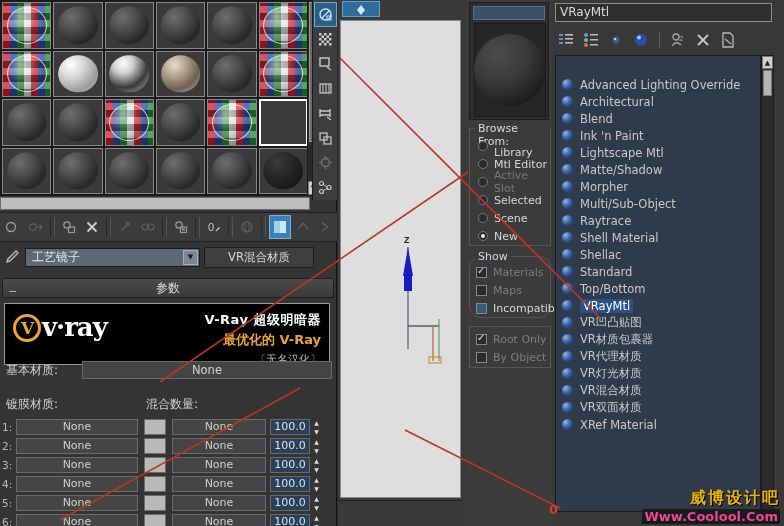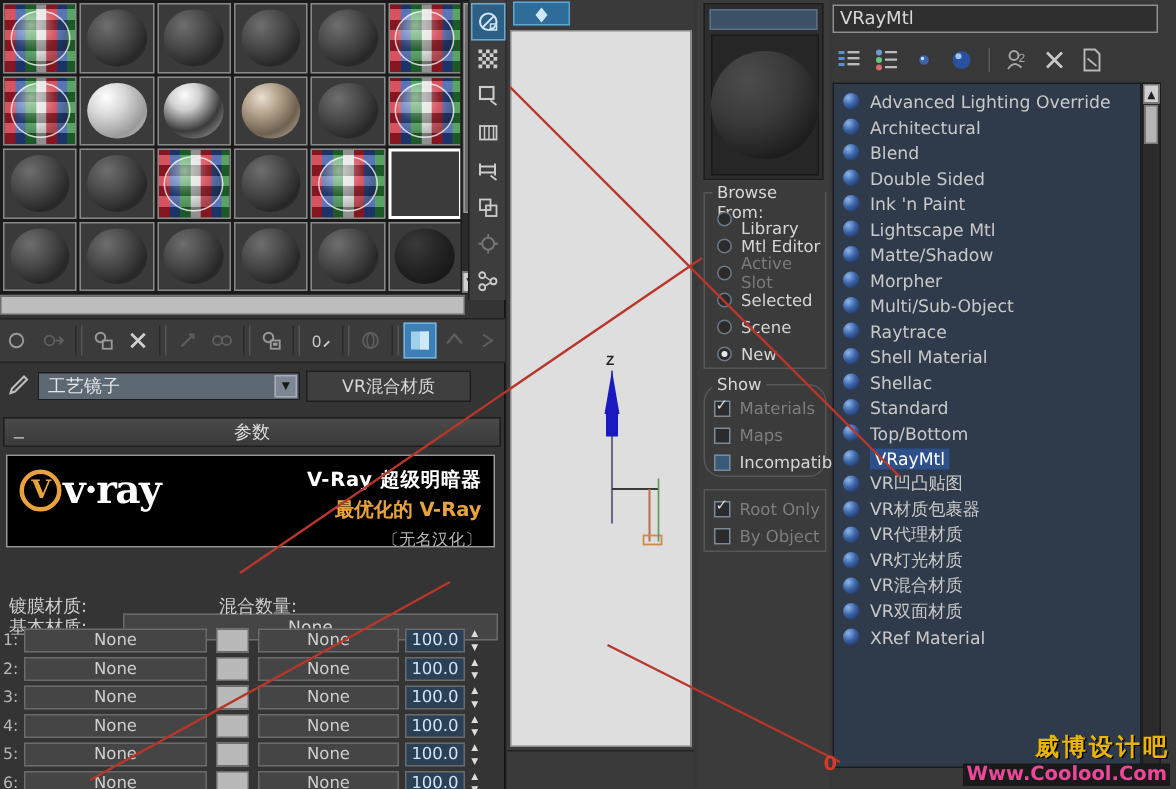--- a/index.html
+++ b/index.html
@@ -112,21 +112,21 @@
   #vray-logo .v-circ {
     display: inline-block; width: 28px; height: 28px; border-radius: 50%;
     border: 3px solid #e8a33d; position: relative; vertical-align: -6px; margin-right: 1px;
   }
   #vray-logo .v-circ::after { content: "V"; position: absolute; left: 50%; top: 48%; transform: translate(-50%,-50%); font-size: 17px; color: #e8a33d; }
   #vray-text { position: absolute; right: 8px; top: 7px; text-align: right; }
   #vray-text .l1 { color: #fff; font-size: 13px; font-weight: bold; letter-spacing: .5px; }
   #vray-text .l2 { color: #e8a33d; font-size: 13px; font-weight: bold; margin-top: 2px; }
   #vray-text .l3 { color: #b8b8b8; font-size: 11px; margin-top: 3px; }
 
-  #base-row { position: absolute; left: 6px; top: 360px; width: 326px; height: 20px; display: flex; align-items: center; margin-top: 48px; }
+  #base-row { position: absolute; left: 6px; top: 360px; width: 326px; height: 20px; display: flex; align-items: center; }
   #base-row .lbl { color: #cfcfcf; font-size: 12px; width: 76px; }
   #base-row .btn { flex: 1; height: 18px; background: #454545; border: 1px solid #6a6a6a; color: #d2d2d2; font-size: 11.5px; text-align: center; line-height: 16px; }
 
   #coat-hdr { position: absolute; left: 6px; top: 396px; width: 326px; height: 18px; }
   #coat-hdr .h1 { position: absolute; left: 0; color: #cfcfcf; font-size: 12px; }
   #coat-hdr .h2 { position: absolute; left: 140px; color: #cfcfcf; font-size: 12px; }
 
   #coat-rows { position: absolute; left: 0; top: 418px; width: 337px; }
   .coat-row { display: flex; align-items: center; height: 18px; margin-bottom: 1px; padding-left: 2px; }
   .coat-row .num { width: 14px; color: #b8b8b8; font-size: 10.5px; }
@@ -180,21 +180,21 @@
   #search-field {
     position: absolute; left: 2px; top: 3px; width: 217px; height: 19px;
     background: #2f2f2f; border: 1px solid #8e8e8e; color: #d8d8d8;
     font-size: 12px; line-height: 17px; padding-left: 4px;
   }
   #br-toolbar { position: absolute; left: 2px; top: 28px; width: 217px; height: 24px; display: flex; align-items: center; gap: 3px; }
   .br-btn { width: 22px; height: 22px; display: flex; align-items: center; justify-content: center; }
   .br-sep { width: 1px; height: 16px; background: #5a5a5a; margin: 0 4px; }
   #mtl-list {
     position: absolute; left: 2px; top: 55px; width: 206px; bottom: 14px;
-    background: #2f3b4a; border: 1px solid #1c1c1c; padding-top: 3px; overflow: hidden;
+    background: #2f3b4a; border: 1px solid #1c1c1c; padding-top: 20px; overflow: hidden;
   }
   .mtl-item { display: flex; align-items: center; height: 17px; padding-left: 6px; }
   .mtl-item .ico {
     width: 11px; height: 11px; border-radius: 50%; margin-right: 7px; flex: 0 0 auto;
     background: radial-gradient(circle at 32% 28%, #8fb6e8 0%, #3a63a8 45%, #16244a 100%);
   }
   .mtl-item .lbl { color: #c9c9c9; font-size: 11.5px; white-space: nowrap; }
   .mtl-item.sel .lbl { background: #2d4f8a; color: #ffffff; padding: 0 3px; }
   #list-scroll { position: absolute; right: 10px; top: 55px; width: 13px; bottom: 14px; background: #2b2b2b; border: 1px solid #1c1c1c; }
   #list-scroll .up { position: absolute; left: 0; right: 0; top: 0; height: 13px; background: #cfcfcf; border: 1px solid #777; }
@@ -720,24 +720,20 @@
           <div class="mtl-item">
             <span class="ico"></span>
             <span class="lbl">Architectural</span>
           </div>
           <div class="mtl-item">
             <span class="ico"></span>
             <span class="lbl">Blend</span>
           </div>
           <div class="mtl-item">
             <span class="ico"></span>
-            <span class="lbl">Double Sided</span>
-          </div>
-          <div class="mtl-item">
-            <span class="ico"></span>
             <span class="lbl">Ink 'n Paint</span>
           </div>
           <div class="mtl-item">
             <span class="ico"></span>
             <span class="lbl">Lightscape Mtl</span>
           </div>
           <div class="mtl-item">
             <span class="ico"></span>
             <span class="lbl">Matte/Shadow</span>
           </div>

